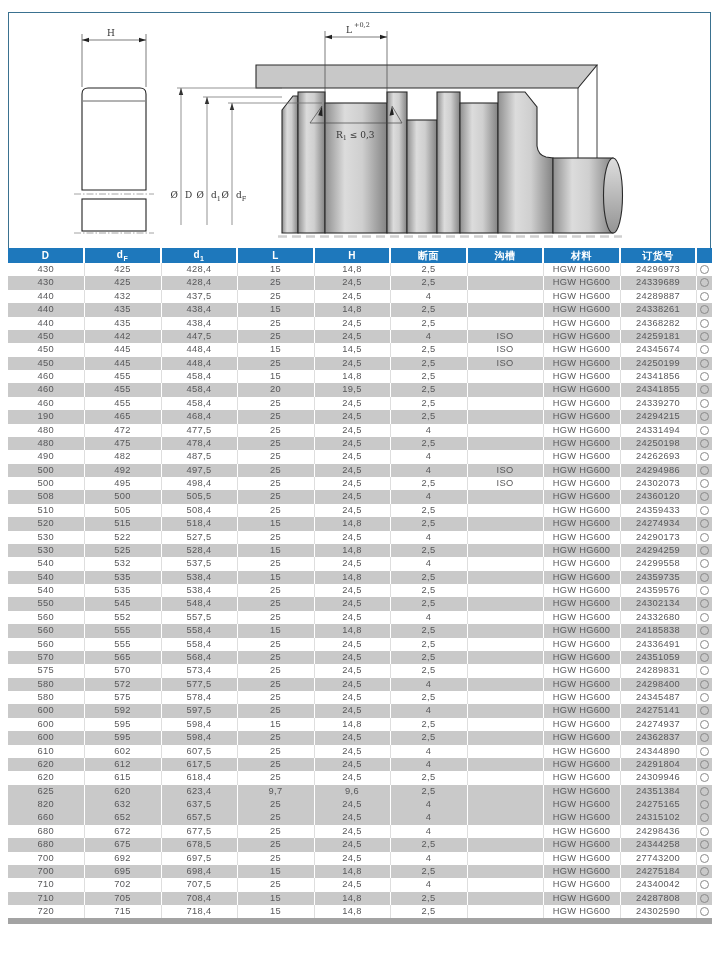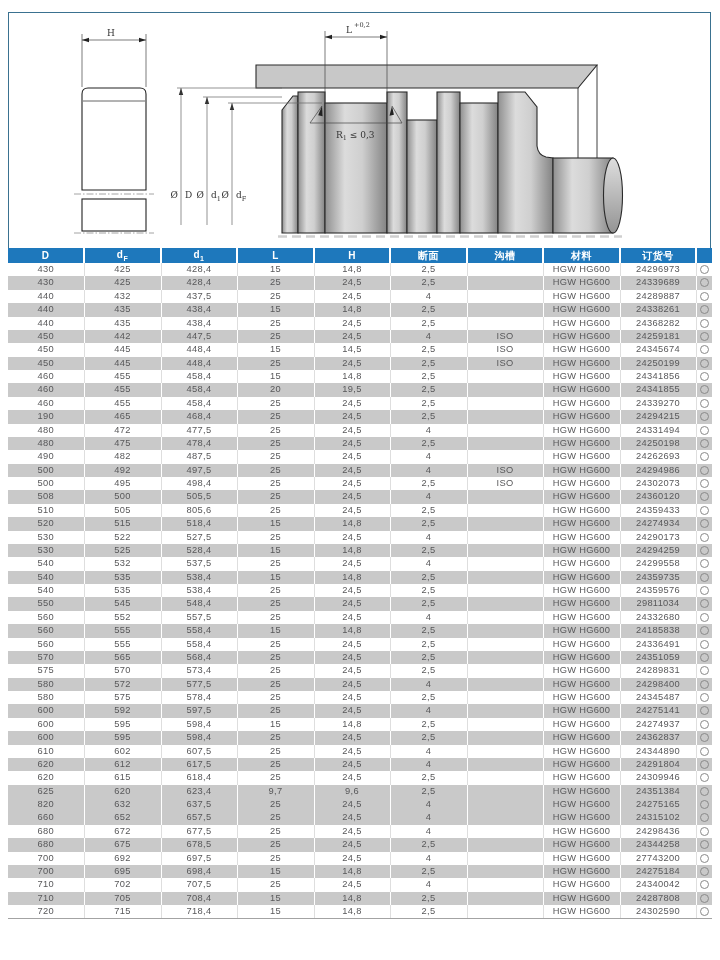--- a/index.html
+++ b/index.html
@@ -37,21 +37,21 @@
   table.data th .sub, table.data td .sub{font-size:7px;vertical-align:sub;}
   table.data td{
     height:13.37px;line-height:13.37px;padding:0;text-align:center;
     white-space:nowrap;overflow:hidden;
   }
   tr.row-w{background:#ffffff;}
   tr.row-g{background:var(--row-alt);}
   tr.row-w td{border-right:1px solid #dedede;}
   tr.row-g td{border-right:1px solid #ffffff;}
   tr.row-w td:last-child, tr.row-g td:last-child{border-right:none;}
-  tr.last-row td{border-bottom:1px solid #a3a3a3;}
+  tr.last-row td{border-bottom:6px solid #a3a3a3;}
   .circle{
     display:inline-block;width:7px;height:7px;border:1px solid #8a8a8a;
     border-radius:50%;vertical-align:middle;background:transparent;
   }
 </style>
 </head>
 <body>
 
 <div class="frame"></div>
 
@@ -387,21 +387,21 @@
         <td>24,5</td>
         <td>4</td>
         <td></td>
         <td>HGW HG600</td>
         <td>24360120</td>
         <td><span class="circle"></span></td>
       </tr>
       <tr class="row-w">
         <td>510</td>
         <td>505</td>
-        <td>805,6</td>
+        <td>508,4</td>
         <td>25</td>
         <td>24,5</td>
         <td>2,5</td>
         <td></td>
         <td>HGW HG600</td>
         <td>24359433</td>
         <td><span class="circle"></span></td>
       </tr>
       <tr class="row-g">
         <td>520</td>
@@ -477,21 +477,21 @@
       </tr>
       <tr class="row-g">
         <td>550</td>
         <td>545</td>
         <td>548,4</td>
         <td>25</td>
         <td>24,5</td>
         <td>2,5</td>
         <td></td>
         <td>HGW HG600</td>
-        <td>29811034</td>
+        <td>24302134</td>
         <td><span class="circle"></span></td>
       </tr>
       <tr class="row-w">
         <td>560</td>
         <td>552</td>
         <td>557,5</td>
         <td>25</td>
         <td>24,5</td>
         <td>4</td>
         <td></td>

